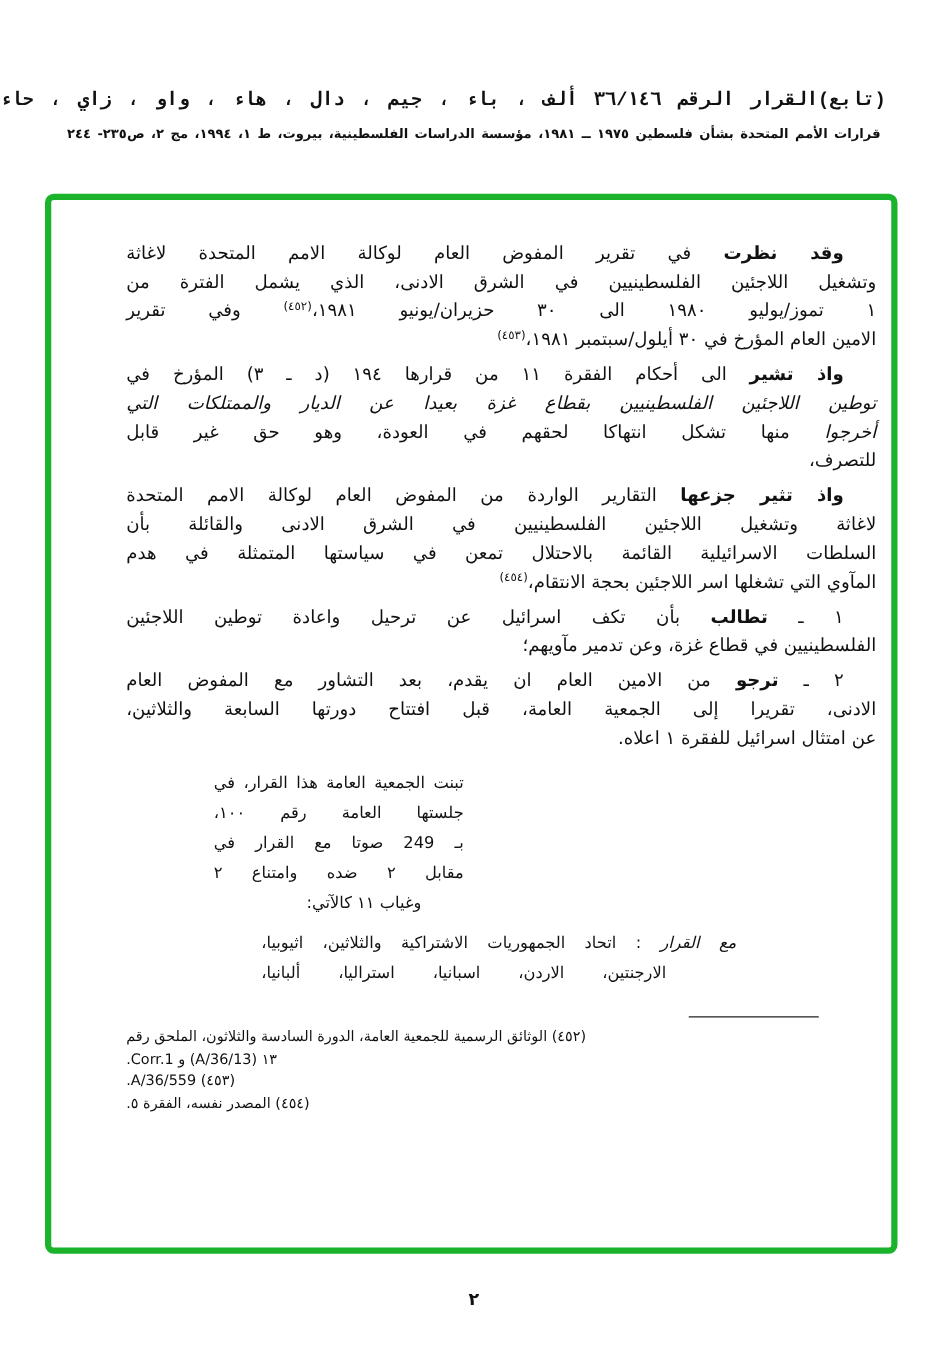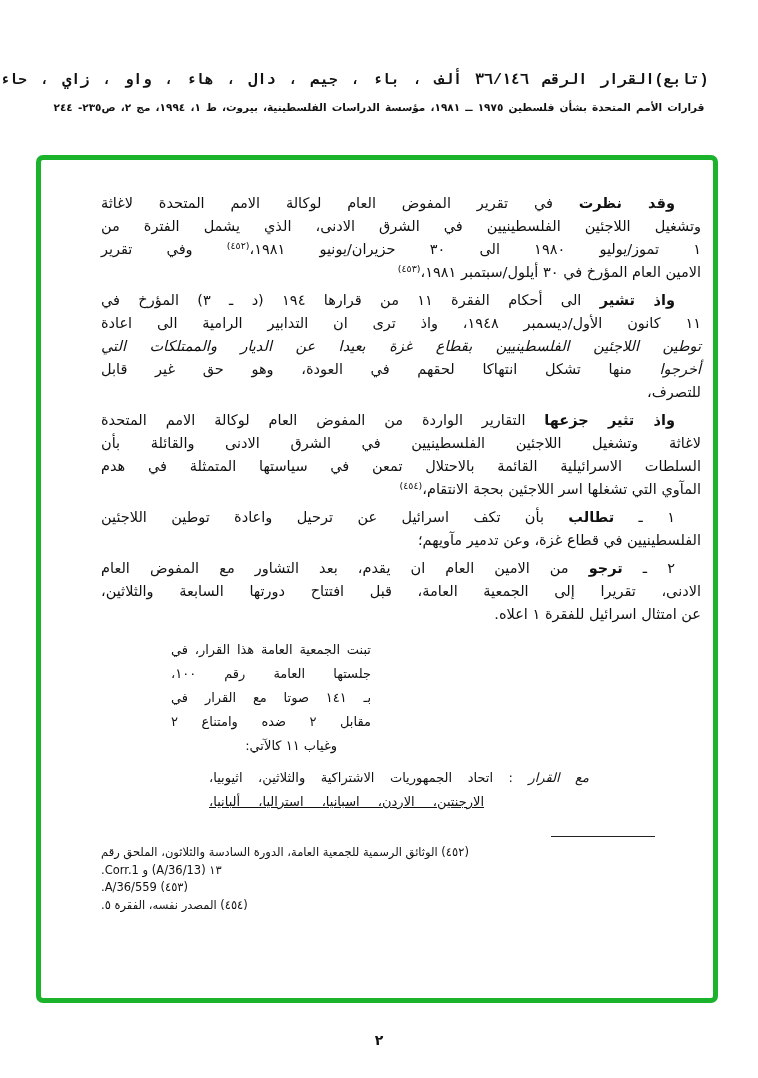--- a/index.html
+++ b/index.html
@@ -25,21 +25,21 @@
   .b{font-weight:bold;}
   .it{font-style:italic;}
   sup{font-size:9.5px;line-height:0;vertical-align:5px;}
   
   .vote{width:200px;margin:12px 330px 0 0;font-size:13px;}
   .vote .line{line-height:24px;}
   .vote-last{padding-right:34px;text-align-last:right;}
   
   .vote-for{width:380px;margin:8px 112px 0 0;font-size:13px;}
   .vote-for .line{line-height:24px;}
-  .vfc{margin-right:105px;text-decoration:underline;}
+  .vfc{margin-right:56px;}
   
   .fnsep{margin:22px 46px 0 0;}
   .rule{width:104px;height:0;border-top:1.5px solid #222;}
   .fns{margin:7px 26px 0 0;font-size:11.5px;}
   .fns .line{line-height:17.5px;text-align:left;}
   .fn2{margin-right:85px;}
   .fn3{margin-right:30px;}
   
   .pageno{position:absolute;top:1032px;left:0;right:0;text-align:center;
           font-size:14px;font-weight:bold;}
@@ -53,21 +53,20 @@
 <div class="box" style="border-color: rgb(27, 178, 44);">
   <div class="box-inner">
       <div class="para">
         <div class="line jl ind"><span class="b">وقد نظرت</span><span> في تقرير المفوض العام لوكالة الامم المتحدة لاغاثة</span></div>
         <div class="line jl"><span>وتشغيل اللاجئين الفلسطينيين في الشرق الادنى، الذي يشمل الفترة من</span></div>
         <div class="line jl"><span>١ تموز/يوليو ١٩٨٠ الى ٣٠ حزيران/يونيو ١٩٨١،</span><sup>(٤٥٢)</sup><span> وفي تقرير</span></div>
         <div class="line"><span>الامين العام المؤرخ في ٣٠ أيلول/سبتمبر ١٩٨١،</span><sup>(٤٥٣)</sup></div>
       </div>
       <div class="para">
         <div class="line jl ind"><span class="b">واذ تشير</span><span> الى أحكام الفقرة ١١ من قرارها ١٩٤ (د ـ ٣) المؤرخ في</span></div>
-        <div class="line jl"><span>١١ كانون الأول/ديسمبر ١٩٤٨، واذ ترى ان التدابير الرامية الى اعادة</span></div>
         <div class="line jl"><span class="it">توطين اللاجئين الفلسطينيين بقطاع غزة بعيدا عن الديار والممتلكات التي</span></div>
         <div class="line jl"><span class="it">أخرجوا</span><span> منها تشكل انتهاكا لحقهم في العودة، وهو حق غير قابل</span></div>
         <div class="line"><span>للتصرف،</span></div>
       </div>
       <div class="para">
         <div class="line jl ind"><span class="b">واذ تثير جزعها</span><span> التقارير الواردة من المفوض العام لوكالة الامم المتحدة</span></div>
         <div class="line jl"><span>لاغاثة وتشغيل اللاجئين الفلسطينيين في الشرق الادنى والقائلة بأن</span></div>
         <div class="line jl"><span>السلطات الاسرائيلية القائمة بالاحتلال تمعن في سياستها المتمثلة في هدم</span></div>
         <div class="line"><span>المآوي التي تشغلها اسر اللاجئين بحجة الانتقام،</span><sup>(٤٥٤)</sup></div>
       </div>
@@ -76,21 +75,21 @@
         <div class="line"><span>الفلسطينيين في قطاع غزة، وعن تدمير مآويهم؛</span></div>
       </div>
       <div class="para">
         <div class="line jl ind"><span>٢ ـ </span><span class="b">ترجو</span><span> من الامين العام ان يقدم، بعد التشاور مع المفوض العام</span></div>
         <div class="line jl"><span>الادنى، تقريرا إلى الجمعية العامة، قبل افتتاح دورتها السابعة والثلاثين،</span></div>
         <div class="line"><span>عن امتثال اسرائيل للفقرة ١ اعلاه.</span></div>
       </div>
       <div class="para vote">
         <div class="line jl"><span>تبنت الجمعية العامة هذا القرار، في</span></div>
         <div class="line jl"><span>جلستها العامة رقم ١٠٠،</span></div>
-        <div class="line jl"><span>بـ ١٤١ صوتا مع القرار في</span></div>
+        <div class="line jl"><span>بـ 249 صوتا مع القرار في</span></div>
         <div class="line jl"><span>مقابل ٢ ضده وامتناع ٢</span></div>
         <div class="line vote-last"><span>وغياب ١١ كالآتي:</span></div>
       </div>
       <div class="para vote-for">
         <div class="line jl"><span class="it">مع القرار</span><span> : </span><span>اتحاد الجمهوريات الاشتراكية والثلاثين، اثيوبيا،</span></div>
         <div class="line jl vfc"><span>الارجنتين، الاردن، اسبانيا، استراليا، ألبانيا،</span></div>
       </div>
       <div class="para fnsep">
         <div class="rule"></div>
       </div>

